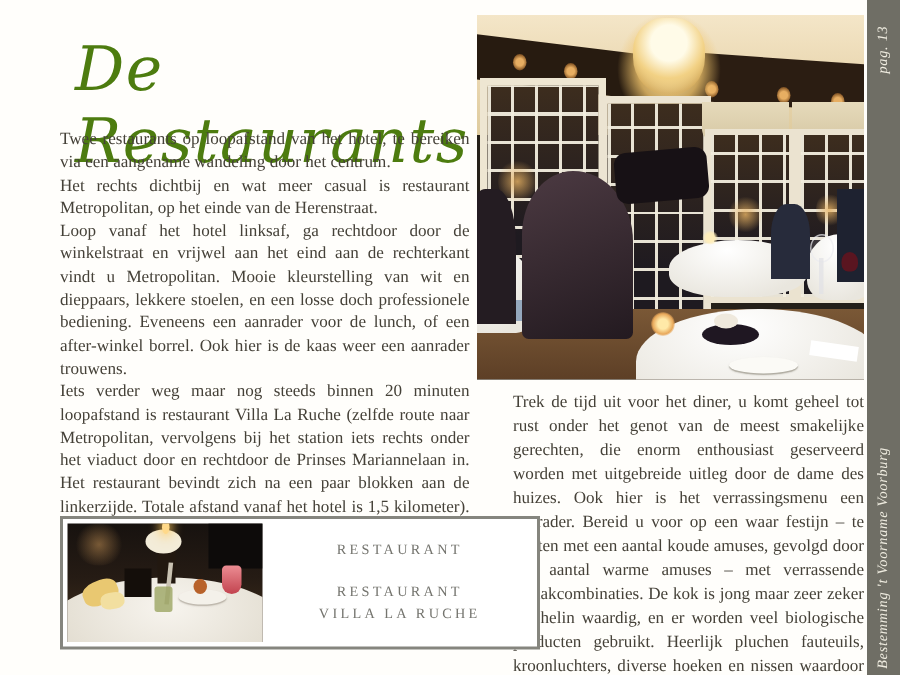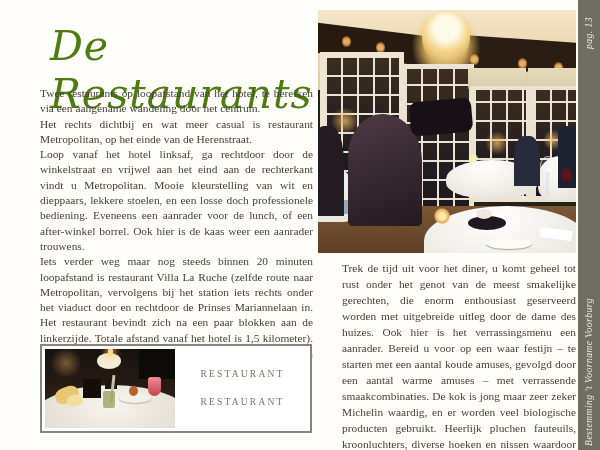--- a/index.html
+++ b/index.html
@@ -80,21 +80,21 @@
           background:radial-gradient(circle,#ffeebb 0 40%,transparent 75%);}
   .plate-front{left:168px;top:228px;width:46px;height:11px;background:#fbfaf6;border-radius:50%;
           box-shadow:0 1px 1px rgba(120,115,100,.6);}
   .napkin{left:222px;top:219px;width:32px;height:10px;background:#ffffff;transform:rotate(8deg);}
   .glass-b{left:222px;top:146px;width:14px;height:17px;border:1px solid rgba(235,235,240,.7);
            border-radius:50%;background:rgba(255,255,255,.12);}
   .glass-s{left:228px;top:162px;width:3px;height:24px;background:rgba(225,225,230,.75);}
   .wine{left:243px;top:158px;width:11px;height:13px;background:#5a1520;border-radius:50% 50% 40% 40%;}
 
   
-  .info-box{position:absolute;left:40px;top:344px;width:272px;height:89px;
+  .info-box{position:absolute;left:40px;top:344px;width:320px;height:89px;
             border:2px solid #85857e;background:#ffffff;box-sizing:border-box;
             display:flex;align-items:center;}
   .box-photo{position:relative;width:130px;height:79px;margin-left:3px;overflow:hidden;
              background:linear-gradient(180deg,#17120f 0%,#251b14 45%,#2f2217 62%,#352718 70%);}
   .box-photo div{position:absolute;}
   .bp-light{left:4px;top:0;width:34px;height:28px;border-radius:50%;
             background:radial-gradient(circle,rgba(195,145,85,.55),transparent 70%);}
   .bp-chair{left:94px;top:0;width:36px;height:30px;background:#0d0b0a;}
   .bp-cloth{left:-14px;top:36px;width:162px;height:70px;border-radius:50% 50% 0 0;
             background:radial-gradient(ellipse at 50% 28%,#f7f4ee,#ddd7c9 88%);}
@@ -196,20 +196,21 @@
       <div class="bp-plate"></div>
       <div class="bp-amber"></div>
       <div class="bp-drink"></div>
     </div>
     <div class="box-labels">
       <div class="label-group">
         <div>RESTAURANT</div>
       </div>
       <div class="label-group">
         <div>RESTAURANT</div>
+        <div>VILLA LA RUCHE</div>
       </div>
     </div>
   </div>
 
   <div class="spine">
     <div class="spine-top">pag. 13</div>
     <div class="spine-bottom">Bestemming 't Voorname Voorburg</div>
   </div>
 
 </div>

